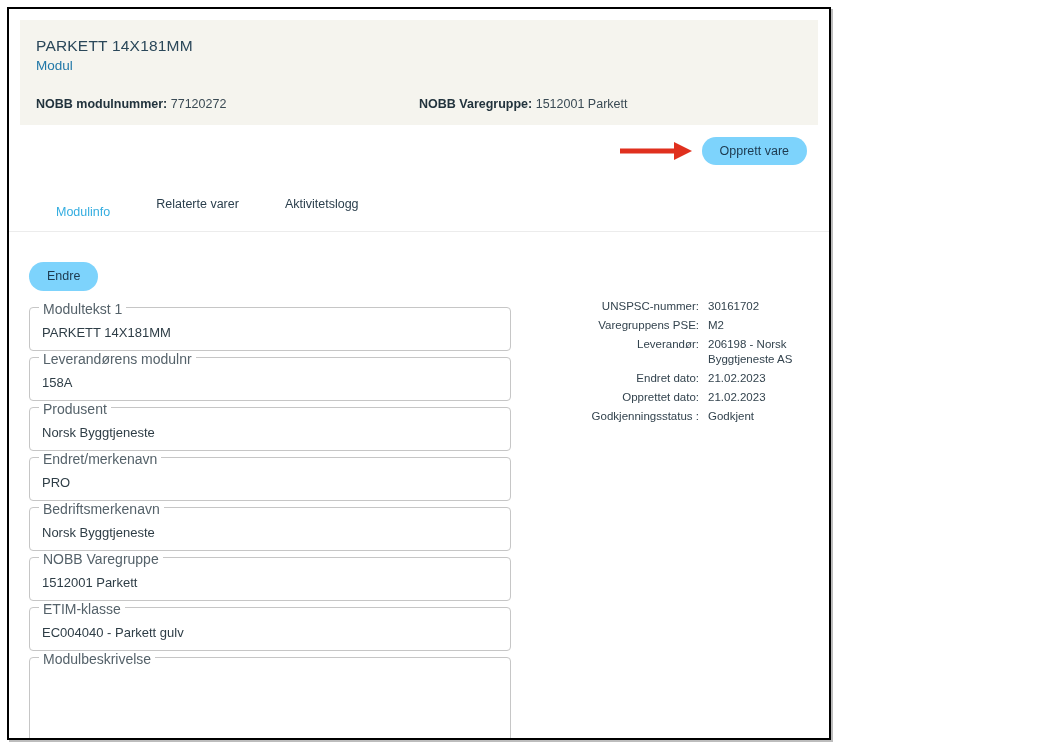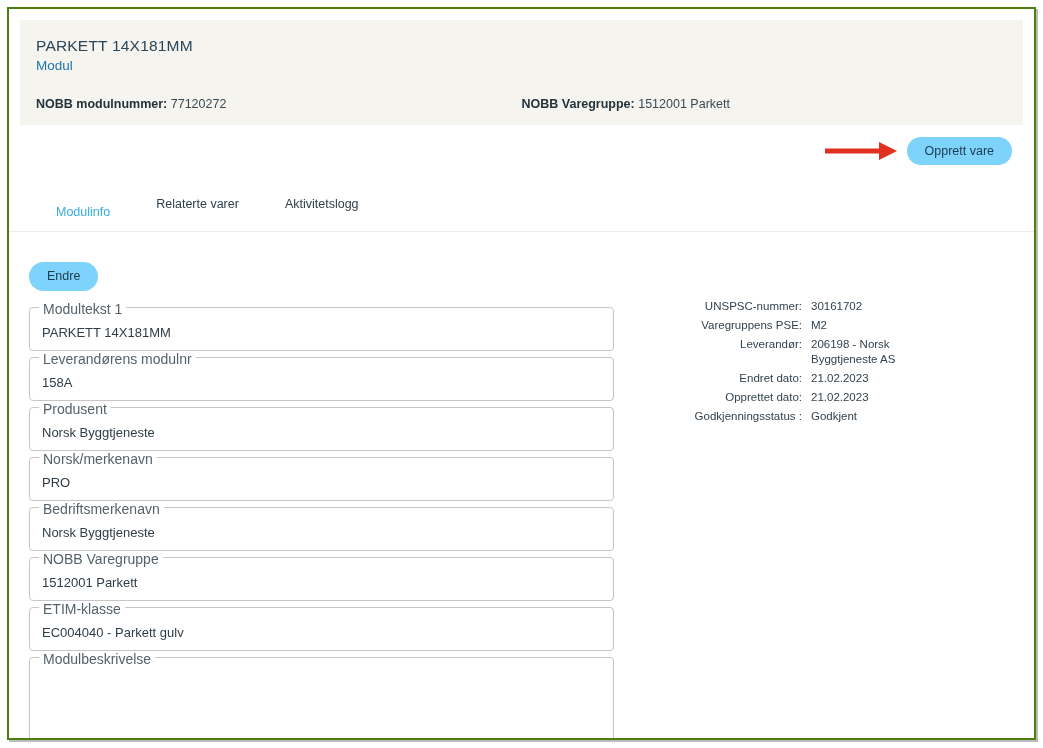--- a/index.html
+++ b/index.html
@@ -1,22 +1,22 @@
 <!DOCTYPE html>
 <html><head>
 <meta charset="utf-8">
 <style>
   * { margin: 0; padding: 0; box-sizing: border-box; }
   html, body { width: 1043px; height: 748px; background: #ffffff; }
   body { font-family: "Liberation Sans", sans-serif; color: #2a3b47; }
 
   .page { position: relative; width: 1043px; height: 748px; background: #fff; }
   .frame {
-    position: absolute; left: 7px; top: 7px; width: 1029px; height: 733px;
-    background: #fff; border: 2px solid #4d7c0f;
+    position: absolute; left: 7px; top: 7px; width: 824px; height: 733px;
+    background: #fff; border: 2px solid #000000;
     box-shadow: 2px 2px 0 #bdbdbd;
     overflow: hidden;
   }
 
   
   .header {
     margin: 11px 11px 0 11px;
     background: #f5f4ee;
     padding: 17px 16px 14px 16px;
   }
@@ -135,21 +135,21 @@
           <span class="flabel">Leverandørens modulnr</span>
           <div class="fvalue">158A</div>
         </div>
 
         <div class="field">
           <span class="flabel">Produsent</span>
           <div class="fvalue">Norsk Byggtjeneste</div>
         </div>
 
         <div class="field">
-          <span class="flabel">Norsk/merkenavn</span>
+          <span class="flabel">Endret/merkenavn</span>
           <div class="fvalue">PRO</div>
         </div>
 
         <div class="field">
           <span class="flabel">Bedriftsmerkenavn</span>
           <div class="fvalue">Norsk Byggtjeneste</div>
         </div>
 
         <div class="field">
           <span class="flabel">NOBB Varegruppe</span>

